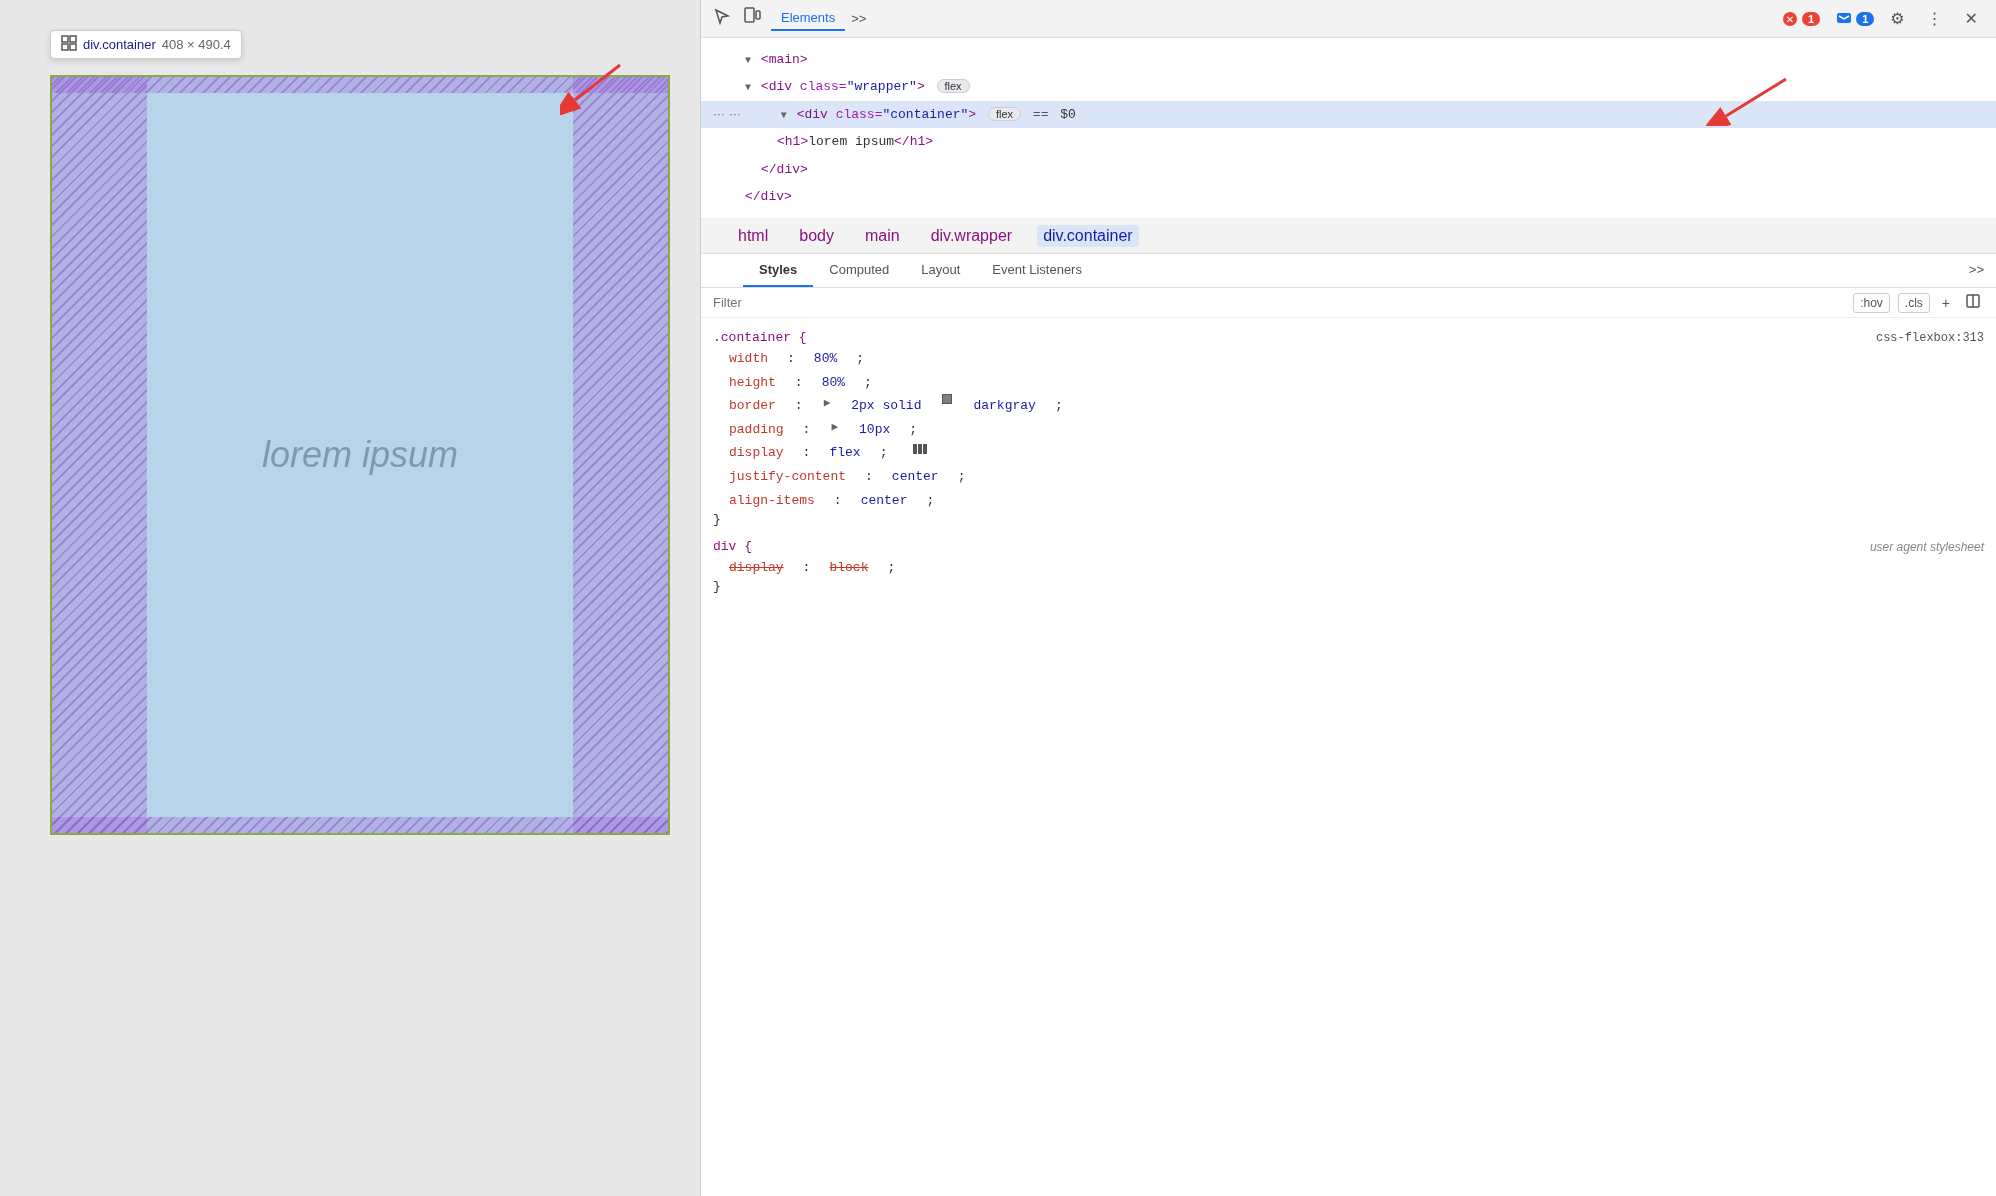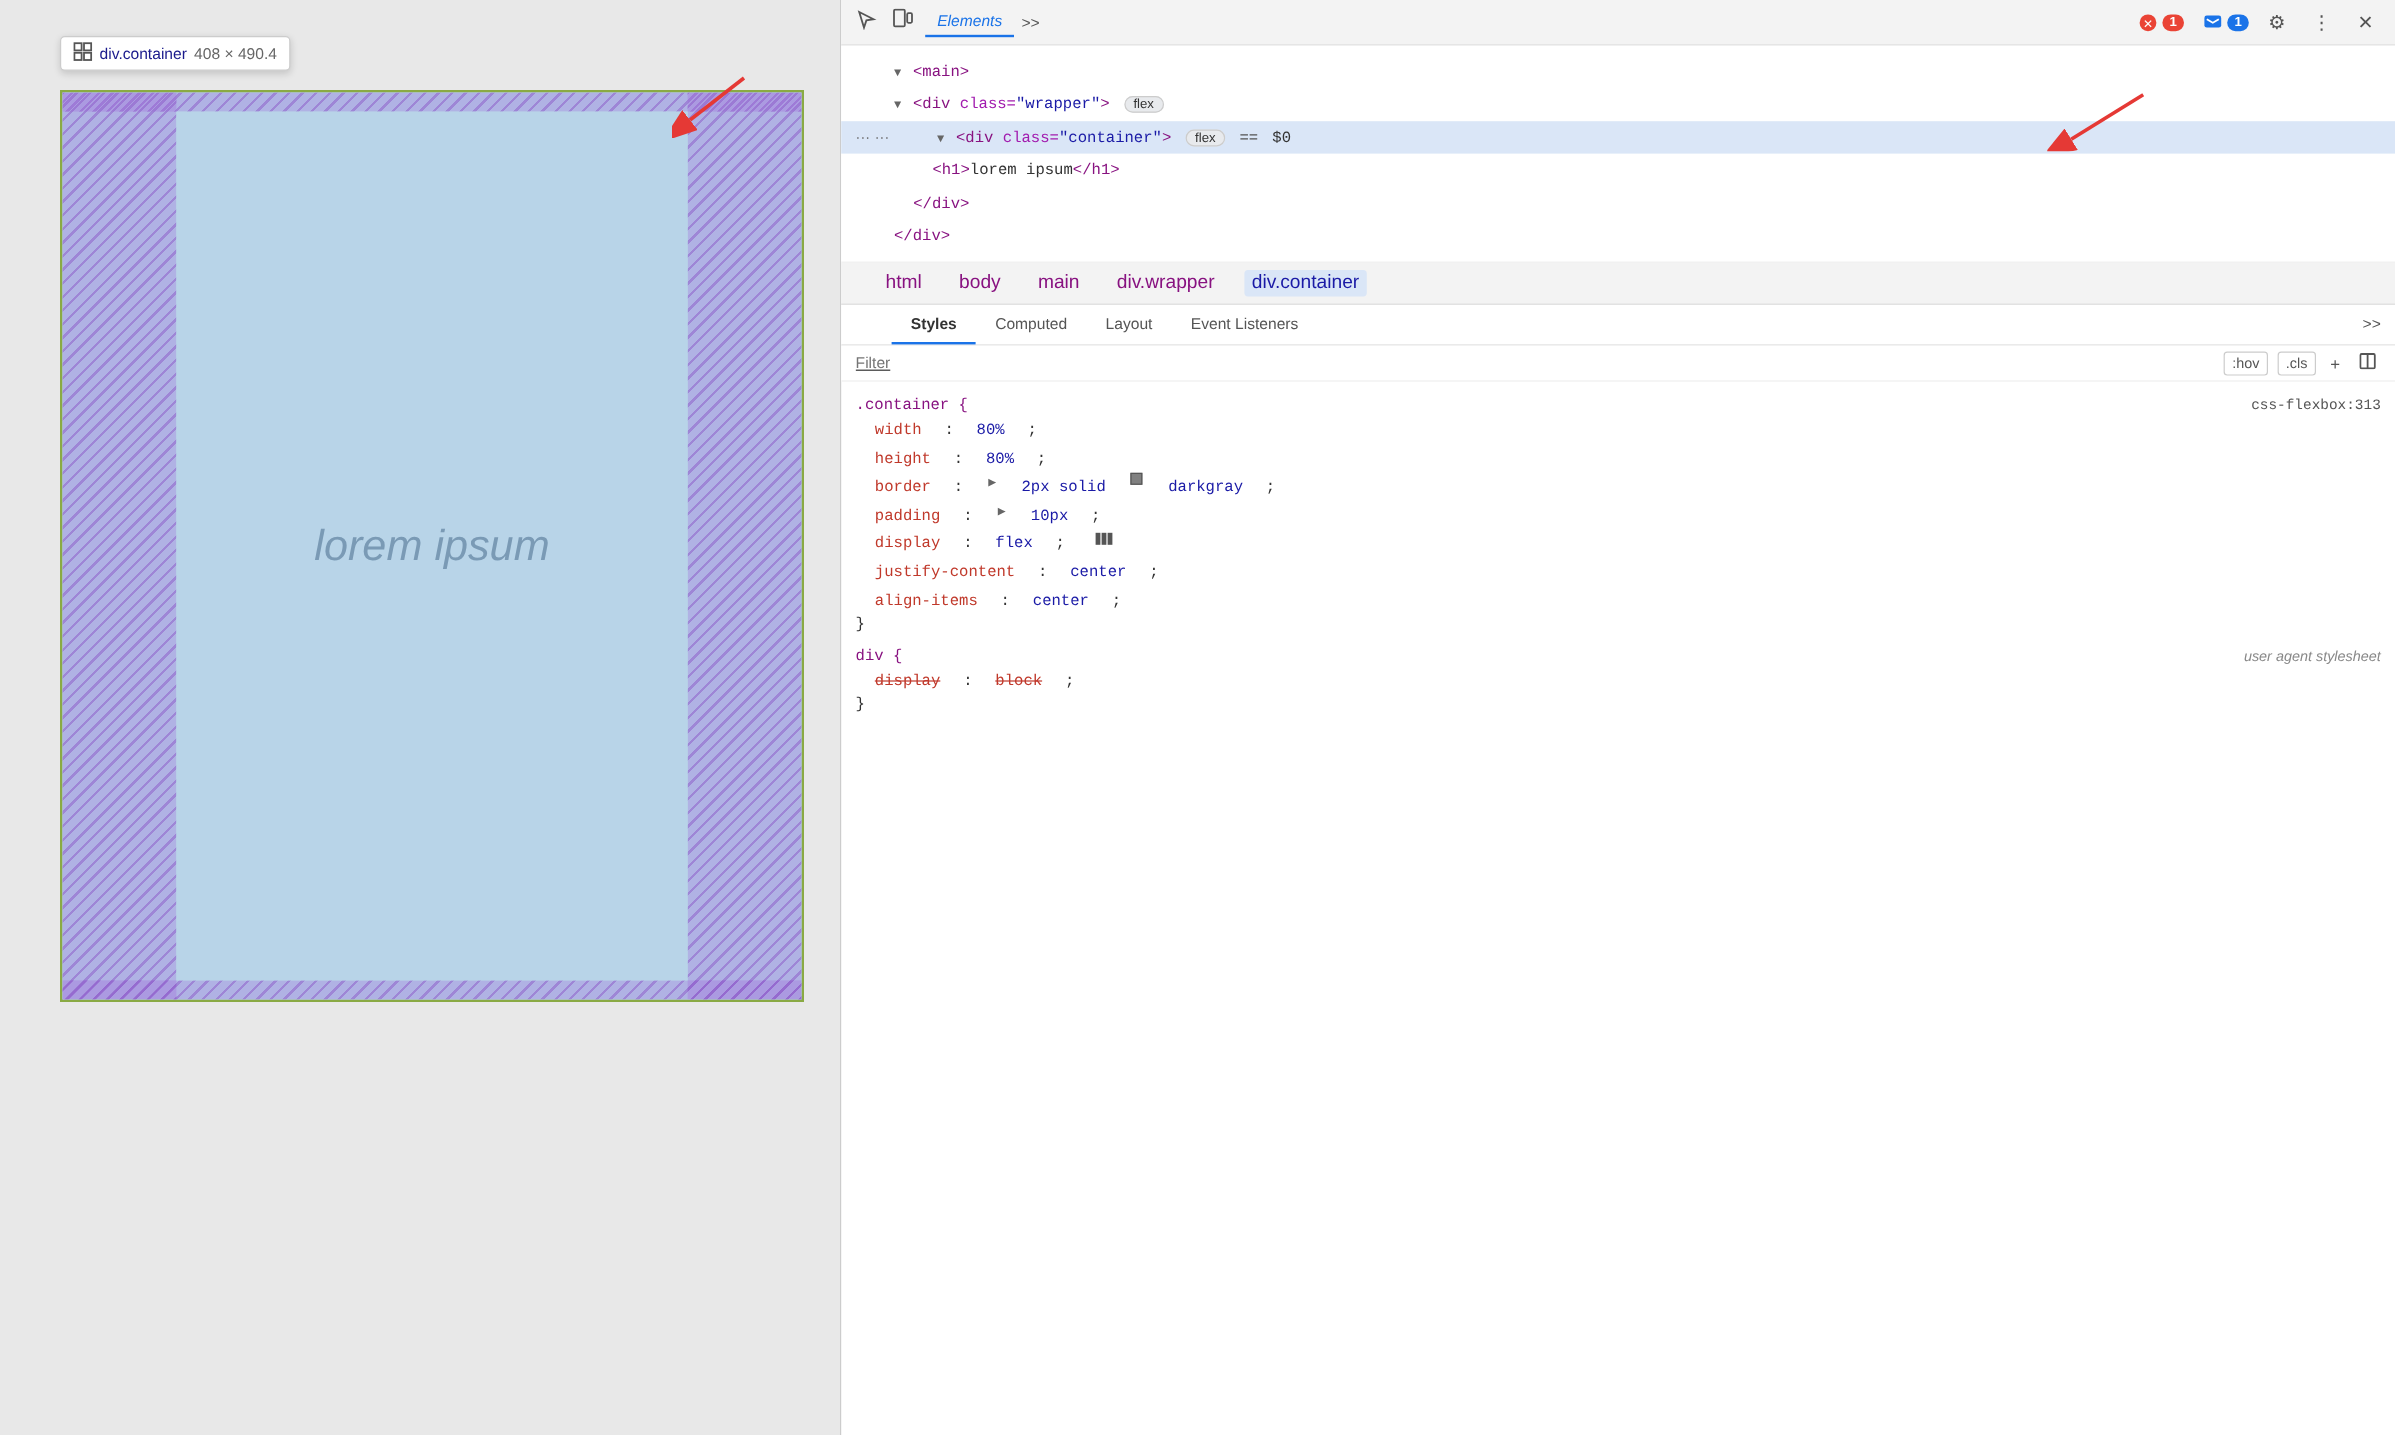--- a/index.html
+++ b/index.html
@@ -189,21 +189,20 @@
       gap: 0;
       flex: 1;
       align-items: center;
     }
     .dt-tab {
       padding: 4px 10px;
       font-size: 13px;
       color: #333;
       cursor: pointer;
       border-bottom: 2px solid transparent;
-      font-style: italic;
     }
     .dt-tab.active {
       color: #1a73e8;
       border-bottom: 2px solid #1a73e8;
     }
     .dt-more {
       font-size: 13px;
       color: #555;
       padding: 4px 6px;
     }
@@ -336,21 +335,20 @@
       background: white;
       gap: 8px;
     }
     .filter-input {
       flex: 1;
       border: none;
       outline: none;
       font-size: 13px;
       color: #333;
       background: transparent;
-      text-decoration: underline;
     }
     .filter-hov, .filter-cls {
       font-size: 12px;
       color: #555;
       padding: 2px 6px;
       border: 1px solid #ccc;
       border-radius: 3px;
       cursor: pointer;
     }
     .filter-plus, .filter-arrow {

